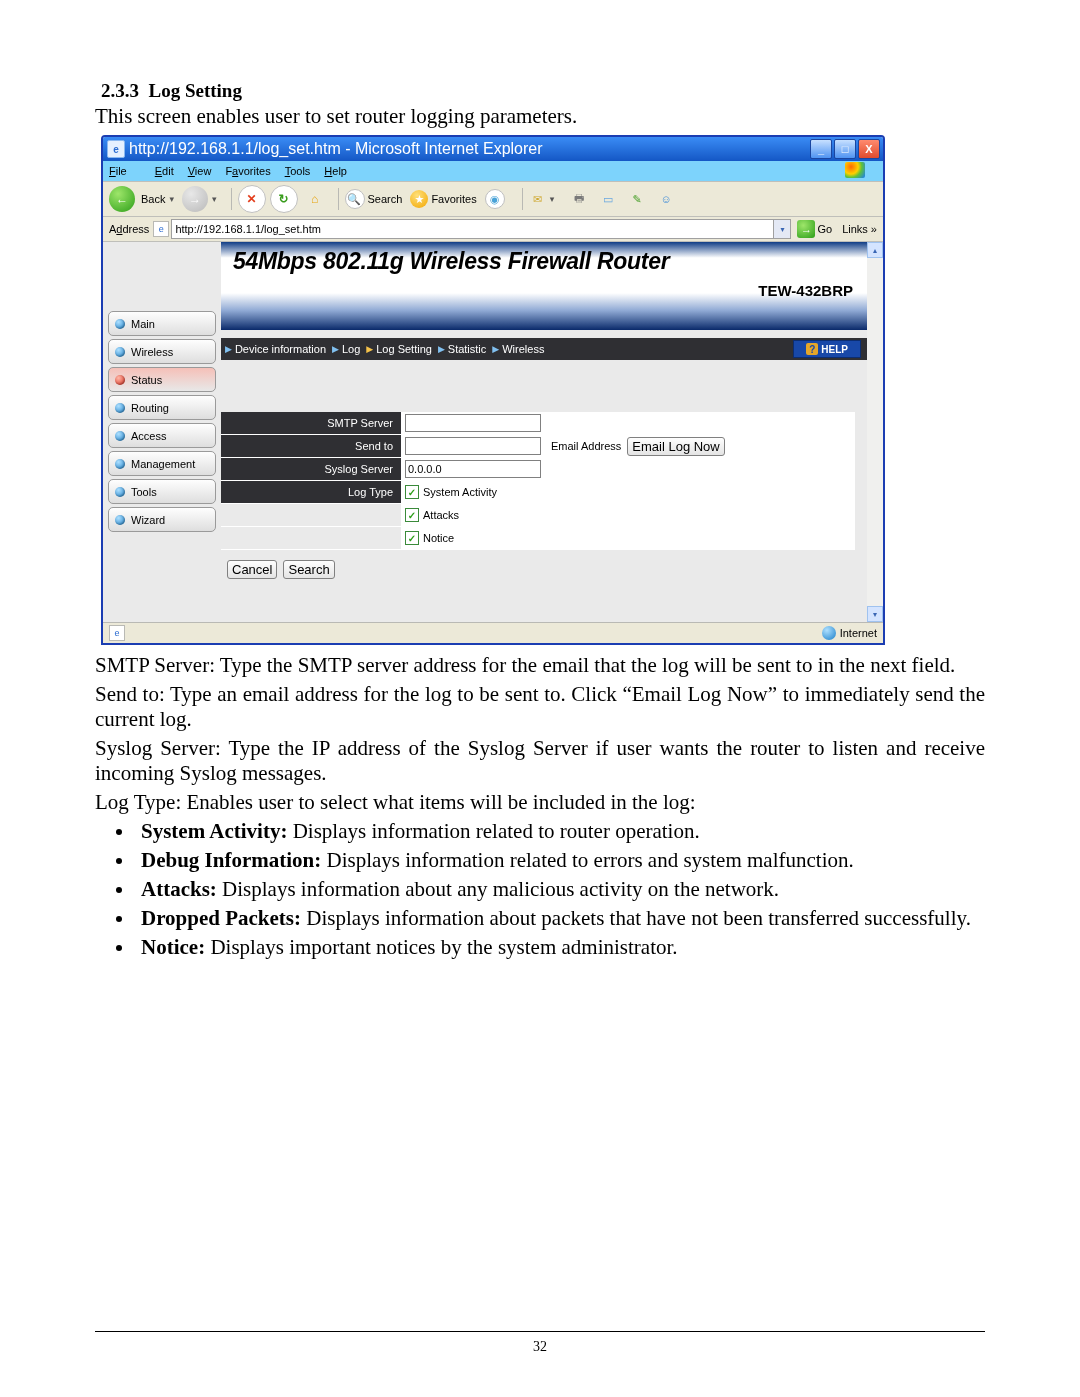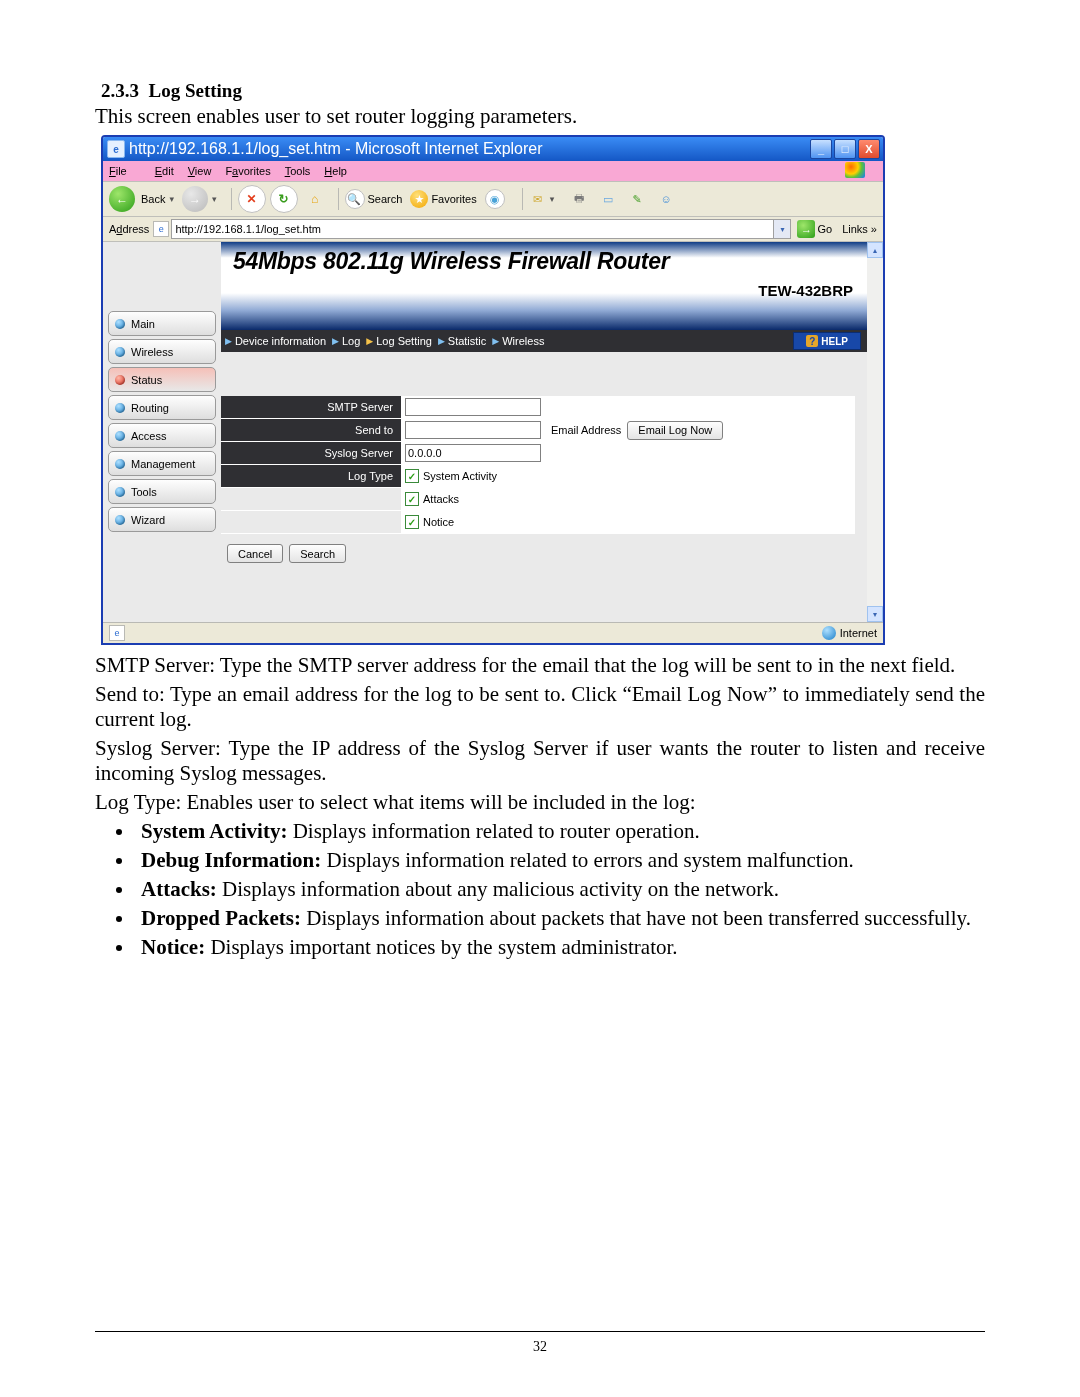--- a/index.html
+++ b/index.html
@@ -7,21 +7,21 @@
   .section-heading{font-weight:bold;font-size:19px;margin:0 0 2px 6px;}
   .intro{font-size:21px;margin:0 0 6px 0;}
   
   .ie-window{width:780px;border:2px solid #1b3db2;border-radius:4px 4px 0 0;overflow:hidden;font-family:Tahoma,Verdana,sans-serif;font-size:11px;background:#ece9d8;margin-left:6px;}
   .ie-titlebar{height:24px;background:linear-gradient(to bottom,#3a8cf5 0%,#1457c5 100%);display:flex;align-items:center;padding:0 0 0 4px;color:#fff;}
   .ie-titlebar .ie-icon{width:16px;height:16px;background:#e6f0ff;border:1px solid #8bb8f0;border-radius:2px;display:inline-flex;align-items:center;justify-content:center;margin-right:4px;font-size:10px;color:#2d6dd1;font-weight:bold;}
   .ie-title{flex:1;font-size:16px;}
   .winbtn{width:20px;height:18px;margin-left:2px;display:inline-flex;align-items:center;justify-content:center;border:1px solid #1a46a0;border-radius:2px;font-size:11px;font-weight:bold;}
   .winbtn.min,.winbtn.max{background:linear-gradient(to bottom,#c7e0ff,#4f94f2);color:#fff;}
   .winbtn.close{background:linear-gradient(to bottom,#ff8a6e,#e04b2e);color:#fff;margin-right:3px;}
-  .ie-menubar{height:20px;background:#f9a8d4;display:flex;align-items:center;padding:0 6px;border-bottom:1px solid #bfbfba;position:relative;}
+  .ie-menubar{height:20px;background:#7dd3fc;display:flex;align-items:center;padding:0 6px;border-bottom:1px solid #bfbfba;position:relative;}
   .ie-menubar span{margin-right:14px;font-size:11px;}
   .ie-menubar span u{text-decoration:underline;}
   .xp-flag{position:absolute;right:4px;top:1px;width:20px;height:16px;background:radial-gradient(circle at 30% 30%,#ff6a00,#ffcf00 40%,#5ec23a 60%,#1579ff 100%);border-radius:2px;}
   .ie-toolbar{height:34px;background:#ece9d8;display:flex;align-items:center;padding:0 6px;border-bottom:1px solid #bfbfba;}
   .tbtn{position:relative;width:26px;height:26px;border-radius:50%;display:inline-flex;align-items:center;justify-content:center;margin-right:4px;font-size:12px;font-weight:bold;}
   .tbtn.back{background:radial-gradient(circle at 35% 30%,#9ee66a,#2c9e18);color:#fff;}
   .tbtn.fwd{background:radial-gradient(circle at 35% 30%,#e8e8e8,#b9b9b9);color:#fff;}
   .tbtn.stop{background:#fff;border:1px solid #c0c0c0;color:#e33d1c;}
   .tbtn.ref{background:#fff;border:1px solid #c0c0c0;color:#399c1d;}
   .tbtn.home{background:transparent;color:#e7a512;}
@@ -55,39 +55,39 @@
   .logo-box{height:76px;padding:6px 4px;font-family:Arial,sans-serif;color:#0d3fa8;}
   .logo-main{font-size:17px;font-weight:bold;font-style:italic;letter-spacing:-0.5px;}
   .logo-sub1{font-size:7px;color:#2b5ccb;text-align:center;margin-top:2px;}
   .logo-sub2{font-size:7px;color:#e78a1a;text-align:center;margin-top:2px;}
   .side-nav{padding-top:66px;}
   .side-item{height:23px;background:linear-gradient(to bottom,#fefefe,#dedede);border:1px solid #9a9a9a;border-radius:5px;margin:3px 5px;display:flex;align-items:center;padding-left:6px;font-size:11px;font-family:Arial,sans-serif;}
   .side-dot{width:10px;height:10px;border-radius:50%;margin-right:6px;box-shadow:inset -1px -1px 2px rgba(0,0,0,.3);}
   .side-dot.blue{background:radial-gradient(circle at 35% 30%,#aee0ff,#1a7fc9);}
   .side-dot.red{background:radial-gradient(circle at 35% 30%,#ffb8a8,#d92a1a);}
   .side-item.active{background:linear-gradient(to bottom,#f5c0b8,#e8e8e8);}
-  .router-right{flex:1;background:#eaeaea;display:flex;flex-direction:column;}
+  .router-right{flex:1;background:#eaeaea;display:flex;flex-direction:column;gap:8px;}
   .banner{height:76px;background:linear-gradient(to bottom,#103d86 0%,#fff 18%,#fff 58%,#8fa9d4 78%,#0a2a6a 100%);position:relative;font-family:"Arial Black",Arial,sans-serif;color:#000;padding:6px 12px;}
   .banner-title{font-size:23px;font-weight:900;font-style:italic;letter-spacing:-0.3px;}
   .banner-sub{font-size:15px;font-weight:bold;position:absolute;right:14px;top:40px;}
   .subnav{height:22px;background:#2f2f33;color:#fff;display:flex;align-items:center;font-size:11px;font-family:Arial,sans-serif;padding-left:4px;}
   .subnav .sn-item{margin-right:6px;}
   .subnav .arrow{color:#81c0f0;margin-right:3px;font-size:9px;}
   .subnav .arrow.active{color:#f5c24a;}
   .help-btn{margin-left:auto;margin-right:6px;background:#1848a8;color:#fff;padding:2px 12px;font-size:10px;font-weight:bold;border:1px solid #0c2d70;display:flex;align-items:center;}
   .help-btn::before{content:"?";background:#e5a62a;width:12px;height:12px;border-radius:2px;display:inline-flex;align-items:center;justify-content:center;margin-right:3px;color:#1848a8;}
   .form-area{padding:44px 12px 0 0;}
   .frow{display:flex;align-items:center;height:22px;border-bottom:1px solid #fff;}
   .flabel{width:172px;background:#2f2f33;color:#fff;font-size:11px;text-align:right;padding-right:8px;height:22px;line-height:22px;font-family:Arial,sans-serif;}
   .fcontent{flex:1;background:#fff;height:22px;display:flex;align-items:center;padding-left:4px;font-size:11px;font-family:Arial,sans-serif;}
   .finput{height:16px;border:1px solid #808080;font-size:11px;padding:0 2px;background:#fff;font-family:Arial,sans-serif;}
   .chk{width:12px;height:12px;border:1px solid #3a8a3a;margin-right:4px;display:inline-flex;align-items:center;justify-content:center;color:#2c9e18;font-size:10px;font-weight:bold;}
   .chk.unchecked{color:transparent;}
   .email-label{font-size:11px;margin:0 6px 0 10px;}
-  .xp-btn{height:19px;background:linear-gradient(to bottom,#fefefe,#e4e4e4);border:1px solid #808080;border-radius:3px;font-size:11px;padding:0 10px;font-family:Arial,sans-serif;}
+  .xp-btn{height:19px;background:linear-gradient(to bottom,#fefefe,#e4e4e4);border:1px solid #808080;border-radius:3px;font-size:13px;padding:0 4px;font-family:Arial,sans-serif;}
   .form-buttons{padding:10px 0 0 6px;display:flex;}
   .form-buttons .xp-btn{margin-right:6px;}
   
   .ie-status{height:20px;background:#ece9d8;border-top:1px solid #b9b9b4;display:flex;align-items:center;font-size:11px;padding:0 6px;}
   .status-ico{width:14px;height:14px;border:1px solid #b9b9b4;background:#fff;display:inline-flex;align-items:center;justify-content:center;font-size:9px;color:#2d6dd1;}
   .status-right{margin-left:auto;display:flex;align-items:center;}
   .globe{width:14px;height:14px;border-radius:50%;background:radial-gradient(circle at 35% 30%,#aee0ff,#1a7fc9);margin-right:4px;}
   
   .doc-text{font-size:21px;margin-top:8px;text-align:justify;}
   .doc-text p{margin:0 0 4px 0;}

